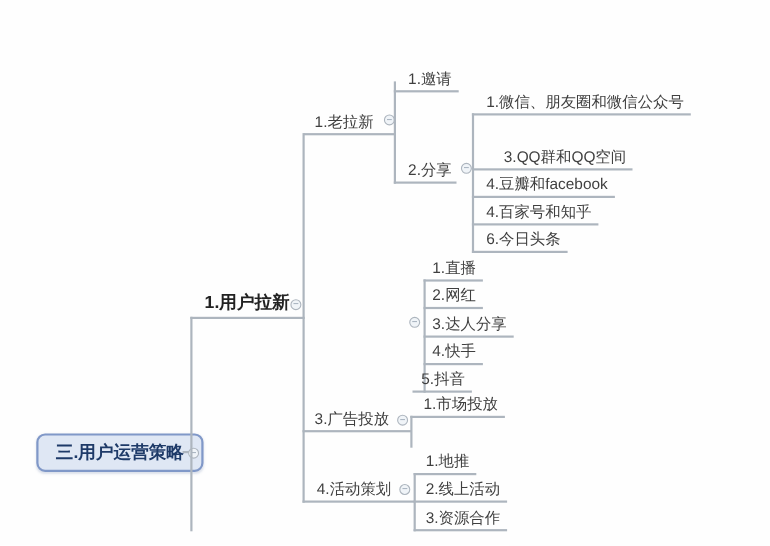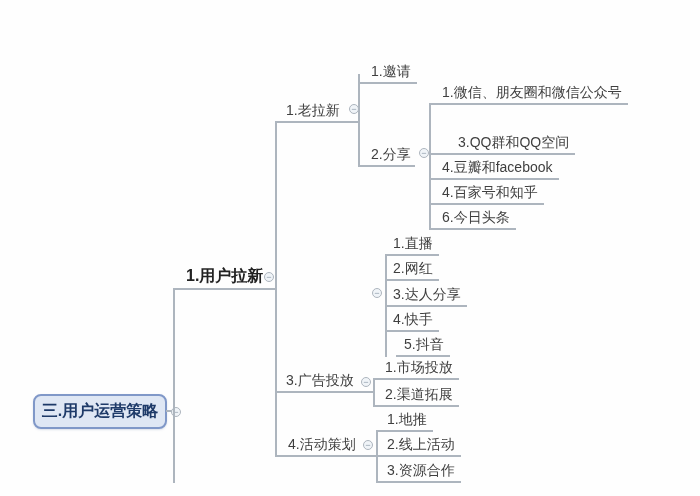--- a/index.html
+++ b/index.html
@@ -23,21 +23,21 @@
     padding:0 6px 2px 10px;border-bottom:2px solid var(--line);
     box-sizing:border-box;color:var(--text);cursor:default;
   }
   .branch{padding-left:13px;}
   .l1{
     position:absolute;font-size:16px;line-height:20px;font-weight:bold;white-space:nowrap;
     padding:0 6px 2px 13px;border-bottom:2px solid var(--line);
     box-sizing:border-box;color:var(--l1text);
   }
   .rootbox{
-    position:absolute;left:33px;top:394px;width:134px;height:35px;
+    position:absolute;left:33px;top:394px;width:152px;height:35px;
     background:var(--rootfill);border:2px solid var(--rootborder);border-radius:8px;
     box-sizing:border-box;display:flex;align-items:center;justify-content:center;
     font-size:16px;font-weight:bold;color:var(--roottext);white-space:nowrap;
     box-shadow:0 1px 2px rgba(120,140,180,0.25);
   }
   .circ{
     position:absolute;width:10px;height:10px;border-radius:50%;
     border:1.5px solid var(--line);background:var(--circfill);box-sizing:border-box;
     display:flex;align-items:center;justify-content:center;cursor:pointer;
   }
@@ -83,29 +83,28 @@
   <div class="label" style="left:429px;top:208px;padding-left:13px;">6.今日头条</div>
 
   <div class="circ" style="left:372px;top:288px;">
       <span>−</span>
     </div>
   <div class="vline" style="left:385px;top:254px;height:103px;"></div>
   <div class="label" style="left:385px;top:234px;padding-left:8px;">1.直播</div>
   <div class="label" style="left:385px;top:259px;padding-left:8px;">2.网红</div>
   <div class="label" style="left:385px;top:285px;padding-left:8px;">3.达人分享</div>
   <div class="label" style="left:385px;top:310px;padding-left:8px;">4.快手</div>
-  <div class="label" style="left:396px;top:335px;padding-left:8px;">5.抖音</div>
+  <div class="label" style="left:375px;top:335px;padding-left:8px;">5.抖音</div>
 
   <div class="label branch" style="left:275px;top:371px;width:99px;padding-left:11px;">3.广告投放</div>
   <div class="circ" style="left:361px;top:377px;">
       <span>−</span>
     </div>
   <div class="vline" style="left:373px;top:378px;height:29px;"></div>
   <div class="label" style="left:373px;top:358px;padding-left:12px;">1.市场投放</div>
-  <div class="label" style="left:373px;top:385px;padding-left:12px;">2.渠道拓展</div>
 
   <div class="label branch" style="left:275px;top:435px;width:102px;">4.活动策划</div>
   <div class="circ" style="left:363px;top:440px;">
       <span>−</span>
     </div>
   <div class="vline" style="left:376px;top:430px;height:53px;"></div>
   <div class="label" style="left:376px;top:410px;padding-left:11px;">1.地推</div>
   <div class="label" style="left:376px;top:435px;padding-left:11px;">2.线上活动</div>
   <div class="label" style="left:376px;top:461px;padding-left:11px;">3.资源合作</div>
 

